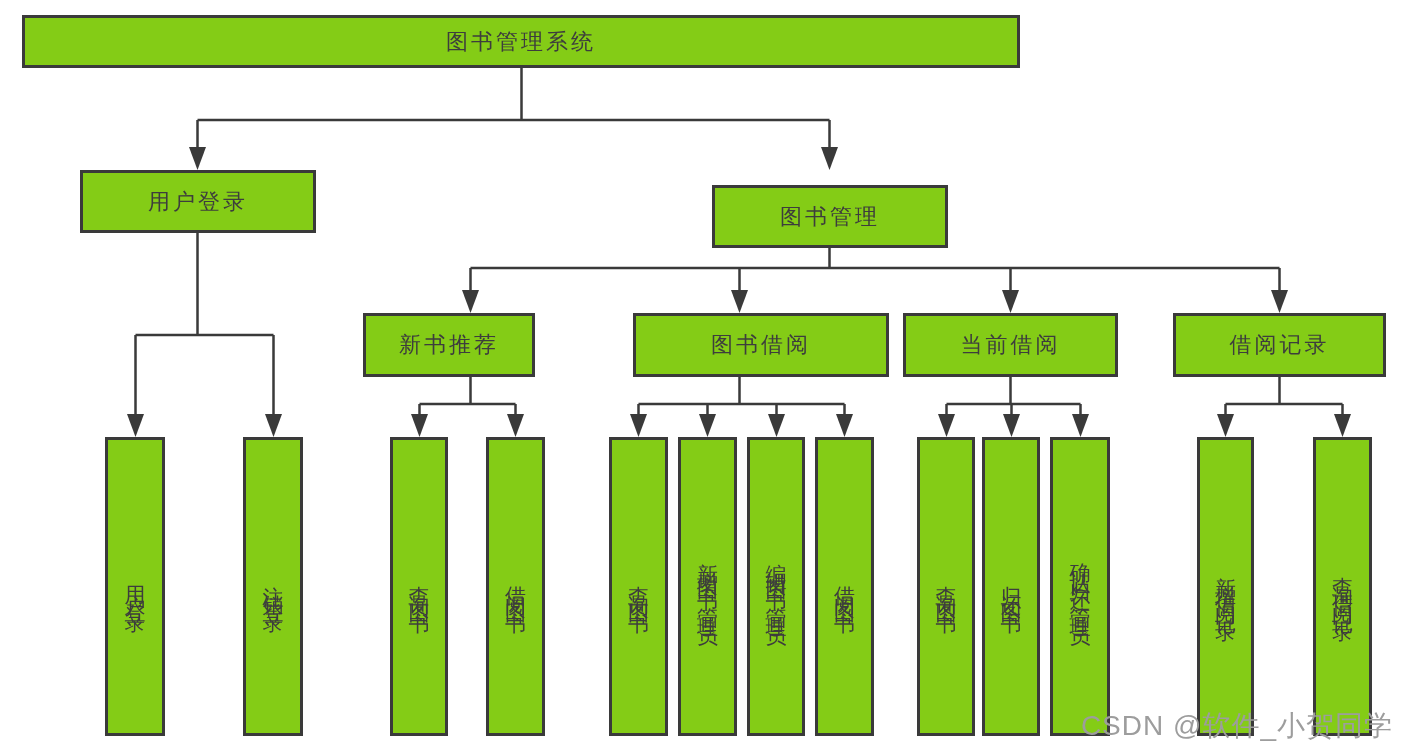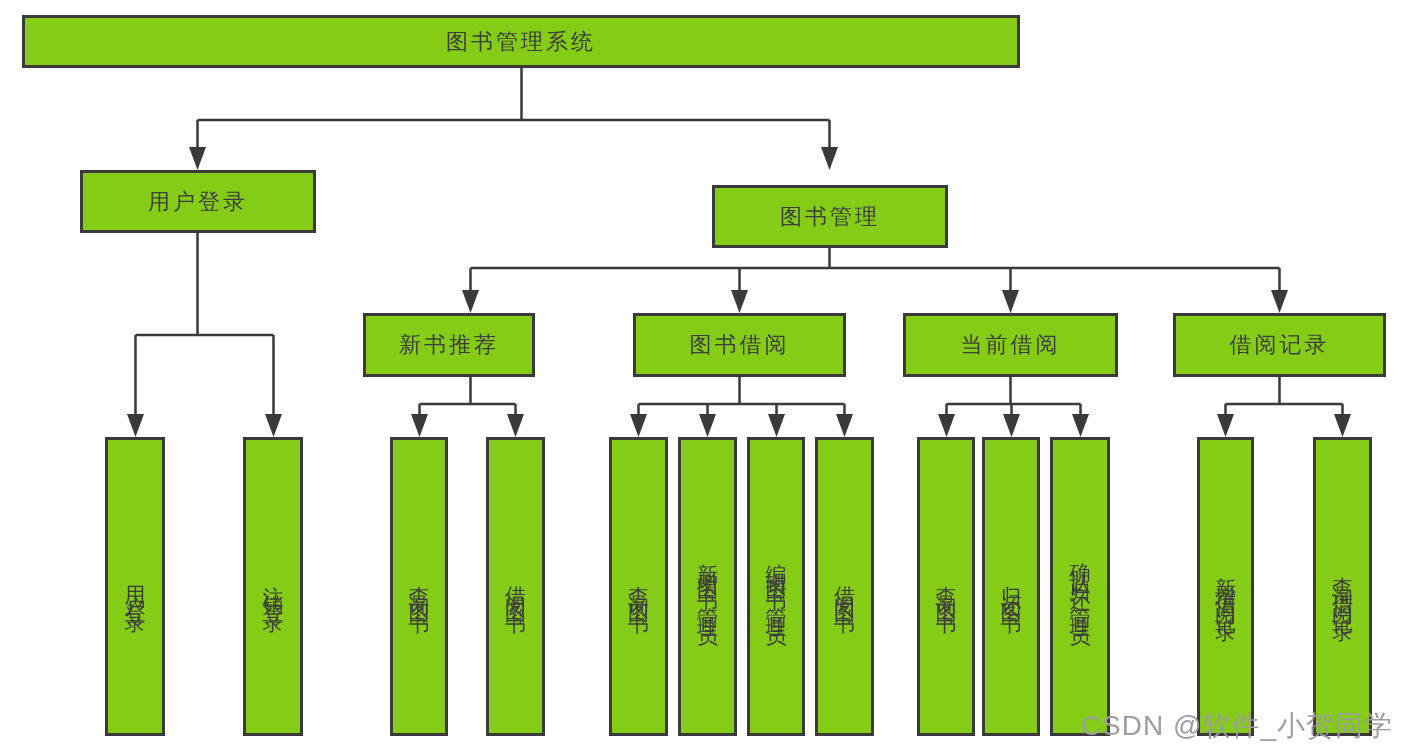--- a/index.html
+++ b/index.html
@@ -96,21 +96,21 @@
   <div class="hbox" style="left:80px; top:170px; width:236px; height:63px;">
     <span class="htext">用户登录</span>
   </div>
   <div class="hbox" style="left:712px; top:170px; width:236px; height:63px;margin-top:15px;">
     <span class="htext">图书管理</span>
   </div>
 
   <div class="hbox" style="left:363px; top:313px; width:172px; height:64px;">
     <span class="htext">新书推荐</span>
   </div>
-  <div class="hbox" style="left:633px; top:313px; width:213px; height:64px;font-family:Liberation Serif, serif;">
+  <div class="hbox" style="left:633px; top:313px; width:256px; height:64px;font-family:Liberation Serif, serif;">
     <span class="htext">图书借阅</span>
   </div>
   <div class="hbox" style="left:903px; top:313px; width:215px; height:64px;">
     <span class="htext">当前借阅</span>
   </div>
   <div class="hbox" style="left:1173px; top:313px; width:213px; height:64px;">
     <span class="htext">借阅记录</span>
   </div>
 
   <div class="vbox" style="left:105px; top:437px; width:60px; height:299px;">

